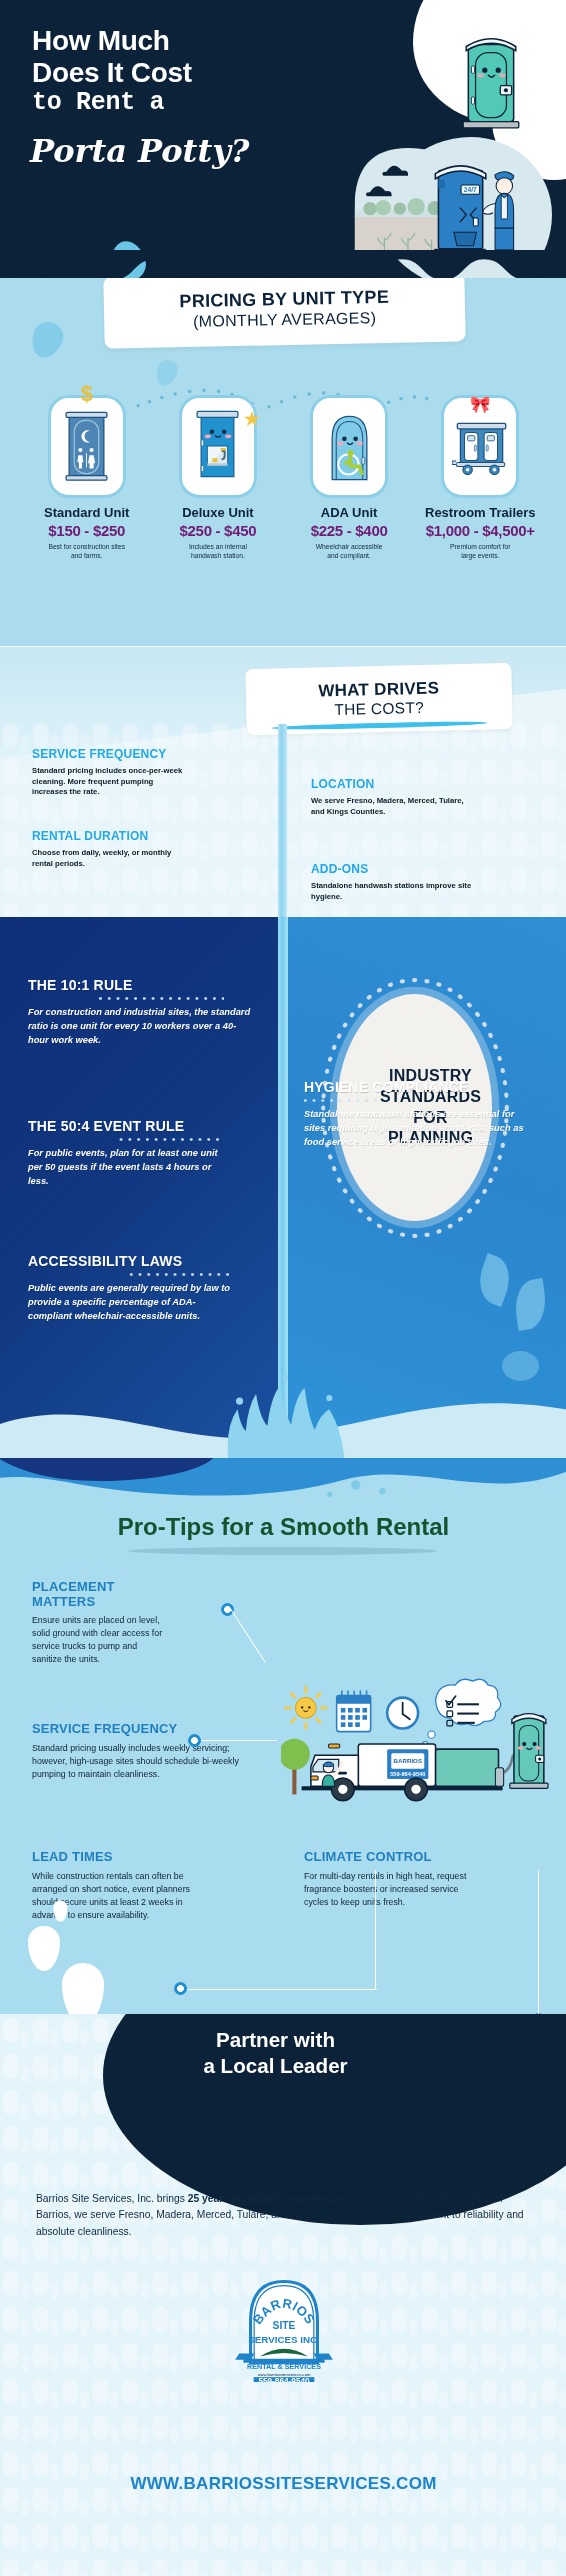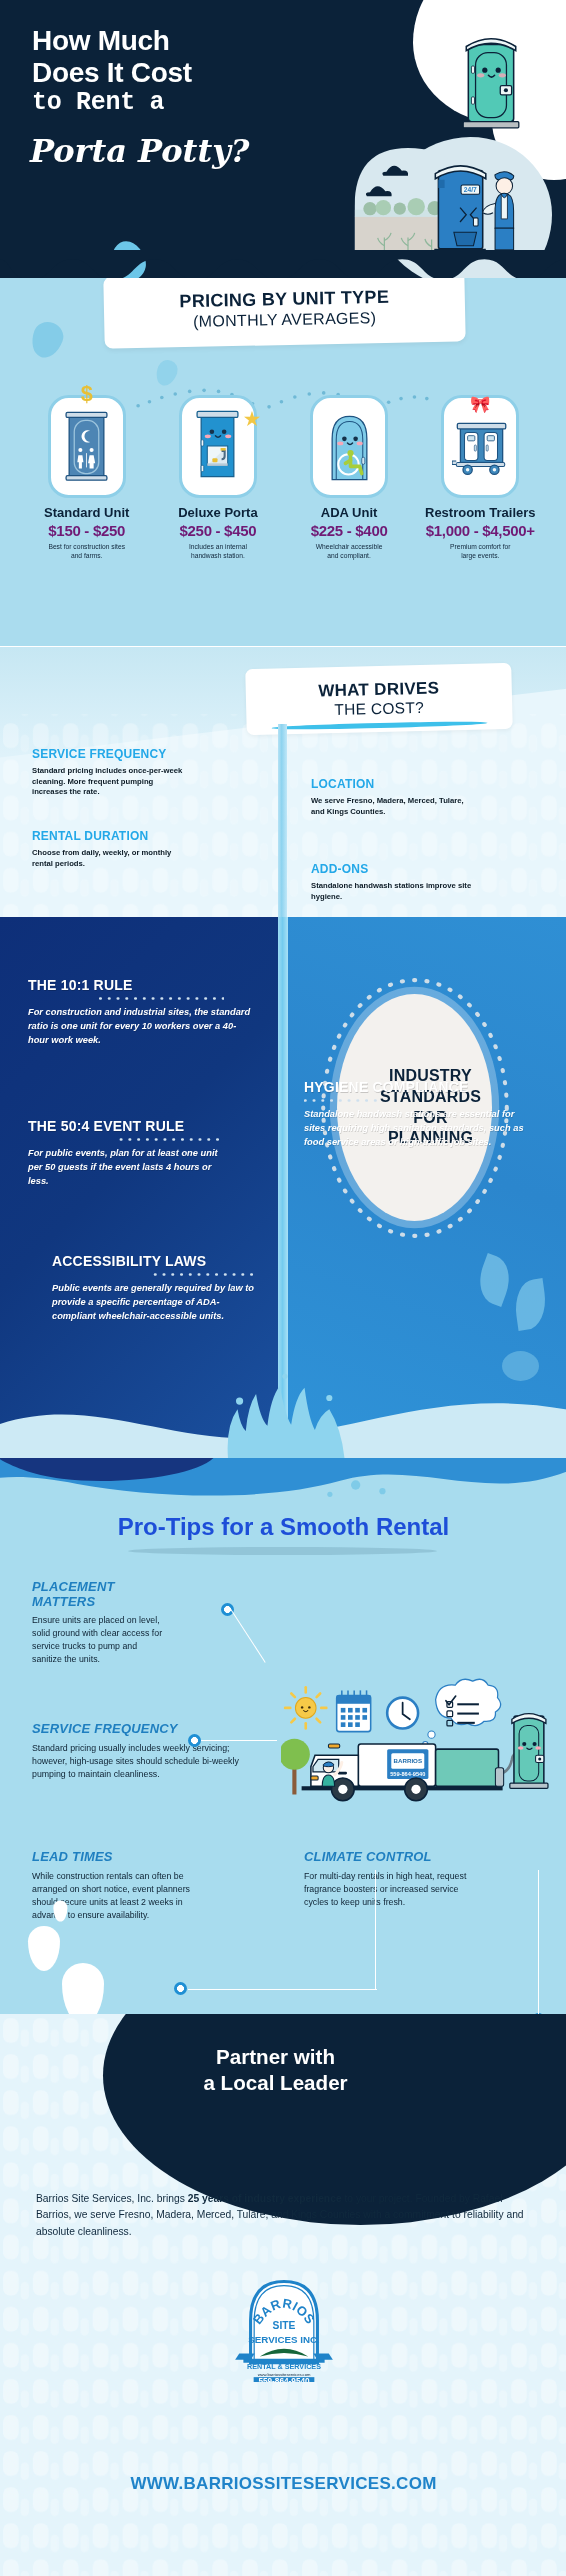--- a/index.html
+++ b/index.html
@@ -199,48 +199,48 @@
     text-shadow:0.5px 0.5px 0 rgba(0,0,0,.18);
   }
   .std-dotline { margin-top:1.5px; height:3.1px; }
   .std-body {
     margin-top:4.1px; font-size:9.3px; line-height:1.50; color:#ffffff;
     font-style:italic; font-weight:bold;
     text-shadow:0.5px 0.5px 0 rgba(0,0,0,.15);
   }
   #std-0 { left:28px; top:60px; width:227px; }
   #std-1 { left:28px; top:201px; width:206px; }
-  #std-2 { left:28px; top:336px; width:206px;margin-left:24px; }
+  #std-2 { left:28px; top:336px; width:206px; }
   #std-3 { left:304px; top:162px; width:222px; }
 
   
   .splash { position:absolute; left:222px; bottom:-5.2px; width:129px; height:98px; z-index:6; }
   .leaf-a { position:absolute; right:57px; bottom:155px; width:31px; height:46px;
             background:#7bc4e8; border-radius:0 70% 0 70%; transform:rotate(20deg); opacity:.75; z-index:2;}
   .leaf-b { position:absolute; right:20.6px; bottom:129px; width:31px; height:49px;
             background:#7bc4e8; border-radius:70% 0 70% 0; transform:rotate(-8deg); opacity:.75; z-index:2;}
   .leaf-c { position:absolute; right:28px; bottom:77px; width:37px; height:30px;
             background:#7bc4e8; border-radius:50%; opacity:.55; z-index:2;}
 
   
   .protips {
     position:absolute; left:0; top:1458px; width:567px; height:556px;
     background:#a8dcee; overflow:hidden;
   }
   .protips-title {
     position:absolute; left:0; top:55px; width:567px; text-align:center;
-    font-size:24px; font-weight:bold; color:#1d4ed8;
+    font-size:24px; font-weight:bold; color:#14532d;
   }
   .protips-title-shadow {
     position:absolute; left:128px; top:89px; width:309px; height:8.2px;
     background:rgba(90,140,160,.28); border-radius:50%;
   }
   .tip { position:absolute; }
   .tip-title {
-    font-size:13px; font-weight:bold; color:#1f7fc0; letter-spacing:0.2px; line-height:1.12;font-style:italic;
+    font-size:13px; font-weight:bold; color:#1f7fc0; letter-spacing:0.2px; line-height:1.12;
   }
   .tip-body {
     margin-top:5.2px; font-size:8.8px; line-height:1.48; color:#0d2233;
   }
   #tip-0 { left:32px; top:122px; width:137px; }
   #tip-1 { left:32px; top:264px; width:222px; }
   #tip-2 { left:32px; top:392px; width:170px; }
   #tip-3 { left:304px; top:392px; width:175px; }
 
   .connector-dot {
@@ -261,21 +261,21 @@
   
   .partner {
     position:absolute; left:0; top:2014px; width:567px; height:562px;
     background:#e4f4fb; overflow:hidden;
   }
   .partner-dome {
     position:absolute; left:103px; top:-88px; width:515px; height:299px;
     background:#0b2239; border-radius:50%;
   }
   .partner-title {
-    position:absolute; left:0; top:30px; width:551px; text-align:center;
+    position:absolute; left:0; top:13px; width:551px; text-align:center;
     font-size:20.6px; font-weight:bold; color:#ffffff; line-height:1.26; z-index:3;
   }
   .partner-pattern { position:absolute; left:0; top:0; width:567px; height:562px; opacity:.6; }
   .partner-body {
     position:absolute; left:36px; top:177px; width:495px;
     font-size:10.3px; line-height:1.58; color:#10293d; z-index:3;
   }
   .partner-body b { font-weight:bold; }
   .logo-wrap {
     position:absolute; left:50%; transform:translateX(-50%); top:257px;
@@ -469,21 +469,21 @@
             <rect x="28" y="74" width="40" height="38" fill="#eef6f9" stroke="#17608f" stroke-width="2"></rect>
             <path d="M30 110 l36 -34 l0 34 Z" fill="#dceaf2"></path>
             <path d="M56 84 h6 v10 q0 6 -6 6" stroke="#4b6a82" stroke-width="4" fill="none"></path>
             <rect x="54" y="78" width="10" height="5" fill="#e8bf35"></rect>
             <rect x="38" y="98" width="10" height="8" rx="2" fill="#e8bf35"></rect>
             <rect x="28" y="108" width="40" height="5" fill="#b8cbd8"></rect>
             <rect x="16" y="62" width="5" height="12" rx="2" fill="#eef6f9" stroke="#17608f" stroke-width="1.5"></rect>
             <rect x="16" y="112" width="5" height="12" rx="2" fill="#eef6f9" stroke="#17608f" stroke-width="1.5"></rect>
           </svg>
         </div>
-        <div class="unit-name">Deluxe Porta</div>
+        <div class="unit-name">Deluxe Unit</div>
         <div class="unit-price">$250 - $450</div>
         <div class="unit-desc">Includes an internal handwash station.</div>
       </div>
 
       <div class="unit">
         <div class="unit-tile">
           <svg width="49" height="77" viewBox="0 0 96 150">
             <path d="M14 140 L14 60 Q14 16 48 16 Q82 16 82 60 L82 140 Z" fill="#7fcbe8" stroke="#1d5280" stroke-width="2.5"></path>
             <path d="M22 140 L22 62 Q22 26 48 26 Q74 26 74 62 L74 140" fill="none" stroke="#1d5280" stroke-width="2"></path>
             <circle cx="38" cy="60" r="4.5" fill="#15314a"></circle>

